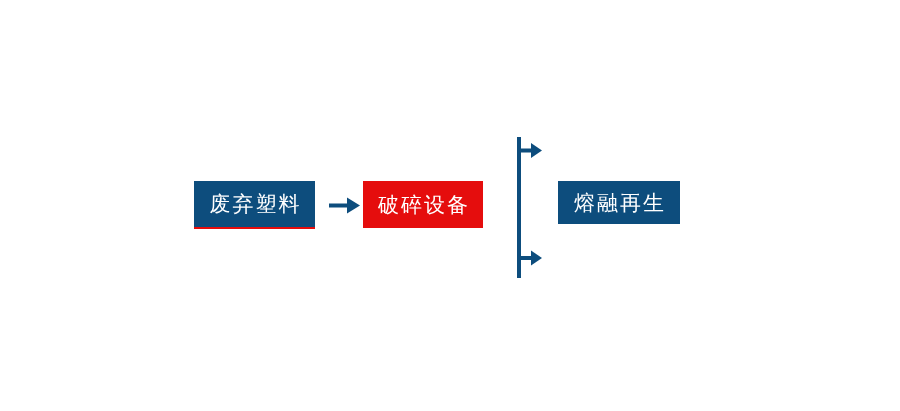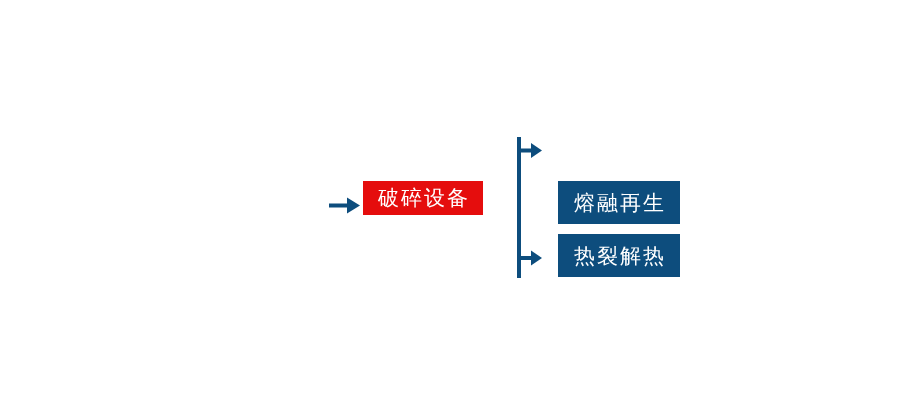--- a/index.html
+++ b/index.html
@@ -33,41 +33,41 @@
   .node--accent-bottom { border-bottom: 2px solid var(--color-red, #e50d0d); }
 
   .connector { position: absolute; display: block; }
   .connector .stroke { fill: var(--color-blue, #0d4d7d); }
 </style>
 </head>
 <body style="background: rgb(255, 255, 255);">
 
 <div class="canvas">
 
+  <div class="node node--blue node--accent-bottom" style="left:194px; top:181px; width:121px; height:48px;">
+    <span class="lbl">废弃塑料</span>
+  </div>
 
   <svg class="connector" style="left:327px; top:197px;" width="34" height="17" viewBox="0 0 34 17">
     <rect class="stroke" x="2" y="6.5" width="20" height="4"></rect>
     <polygon class="stroke" points="20,0.5 33,8.5 20,16.5"></polygon>
   </svg>
 
-  <div class="node node--red" style="left:363px; top:181px; width:120px; height:34px;align-items:center;">
+  <div class="node node--red" style="left:363px; top:181px; width:120px; height:47px;align-items:center;">
     <span class="lbl">破碎设备</span>
   </div>
 
   <svg class="connector" style="left:515px; top:135px;" width="45" height="145" viewBox="0 0 45 145">
     <rect class="stroke" x="2" y="2" width="4" height="141"></rect>
 
     <rect class="stroke" x="6" y="13.5" width="12" height="4"></rect>
     <polygon class="stroke" points="16,8 27,15.5 16,23"></polygon>
 
     <rect class="stroke" x="6" y="121" width="12" height="4"></rect>
     <polygon class="stroke" points="16,115.5 27,123 16,130.5"></polygon>
   </svg>
 
   <div class="node node--blue" style="left:558px; top:137px; width:122px; height:43px;margin-top:44px;">
     <span class="lbl">熔融再生</span>
   </div>
 
-  <div class="node node--blue" style="left:558px; top:234px; width:122px; height:43px;">
-    <span class="lbl">热裂解热</span>
-  </div>
 
 </div>
 
 </body></html>

